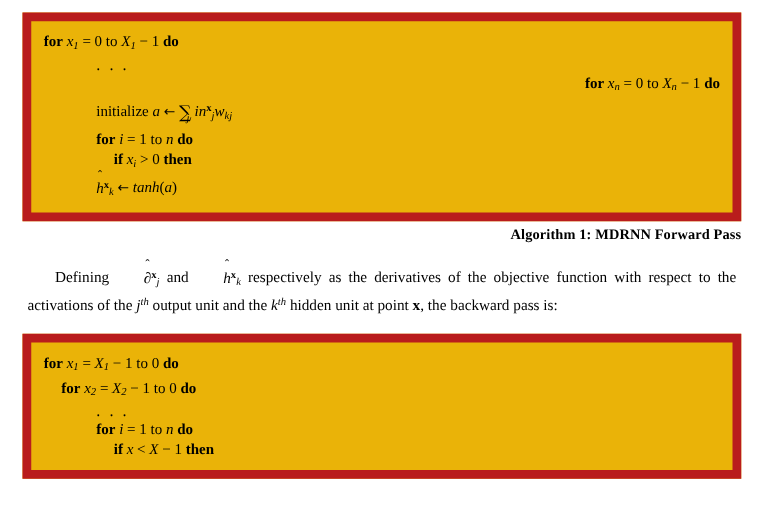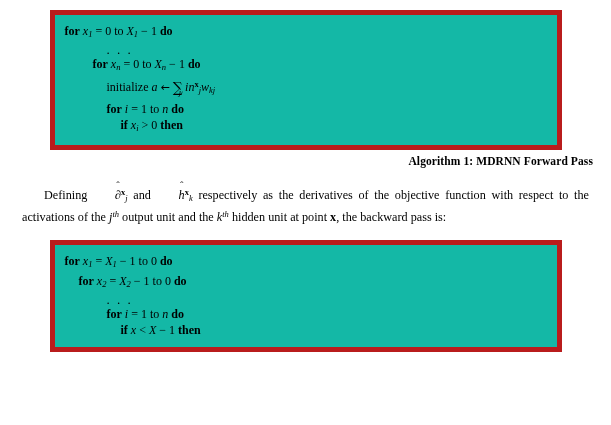--- a/index.html
+++ b/index.html
@@ -17,26 +17,26 @@
   }
   .page {
     position: absolute;
     left: 0; top: 0;
     width: 611px;
     height: 425px;
     box-sizing: border-box;
     padding: 10px 18px;
   }
   .algo-block {
-    border: 5px solid #b91c1c;
+    border: 7px solid #b91c1c;
     box-sizing: border-box;
-    width: 512px;
+    width: 575px;
     margin: 0 auto;
     padding: 8px 10px 8px 10px;
-    background: #14b8a6;
+    background: #eab308;
   }
   .algo-caption {
     text-align: right;
     font-size: 11.5px;
     font-weight: bold;
     margin-top: 5px;
     margin-bottom: 0;
     letter-spacing: 0.1px;
   }
   .algo-caption .capnum {
@@ -46,21 +46,21 @@
     font-size: 12px;
     line-height: 16.5px;
     white-space: nowrap;
     font-family: "Liberation Serif", serif;
   }
   .kw {
     font-weight: bold;
   }
   .ind1 { padding-left: 0px; }
   .ind2 { padding-left: 14px; }
-  .ind3 { padding-left: 28px; }
+  .ind3 { padding-left: 28px; text-align: right; }
   .ind4 { padding-left: 42px; }
   .ind5 { padding-left: 56px; }
   .ind6 { padding-left: 70px; }
   .dots {
     padding-left: 42px;
     font-size: 13px;
     letter-spacing: 2px;
     line-height: 13px;
   }
   var, .mathi {
@@ -148,20 +148,23 @@
 
     <div class="line ind4">
       <span class="kw">for</span> <var>i</var> = 1 to <var>n</var> <span class="kw">do</span>
     </div>
 
     <div class="line ind5">
       <span class="kw">if</span> <var>x</var><sub>i</sub> &gt; 0 <span class="kw">then</span>
     </div>
 
 
+    <div class="line ind4">
+      <span class="hatwrap"><span class="hat">̂</span><var>h</var></span><sup class="bfx">x</sup><sub>k</sub> <span class="arrow">←</span> <var>tanh</var>(<var>a</var>)
+    </div>
 
   </div>
 
   <div class="algo-caption">
     <span class="capnum">Algorithm 1:</span>
     <span>MDRNN Forward Pass</span>
   </div>
 
   <div class="para">
     Defining <span class="hatwrap"><span class="hat">̂</span><var>∂</var></span><sup class="bfx">x</sup><sub>j</sub> and <span class="hatwrap"><span class="hat">̂</span><var>h</var></span><sup class="bfx">x</sup><sub>k</sub> respectively as the derivatives of the objective function with respect to the activations of the <var>j</var><sup><var>th</var></sup> output unit and the <var>k</var><sup><var>th</var></sup> hidden unit at point <span class="bfx">x</span>, the backward pass is:

